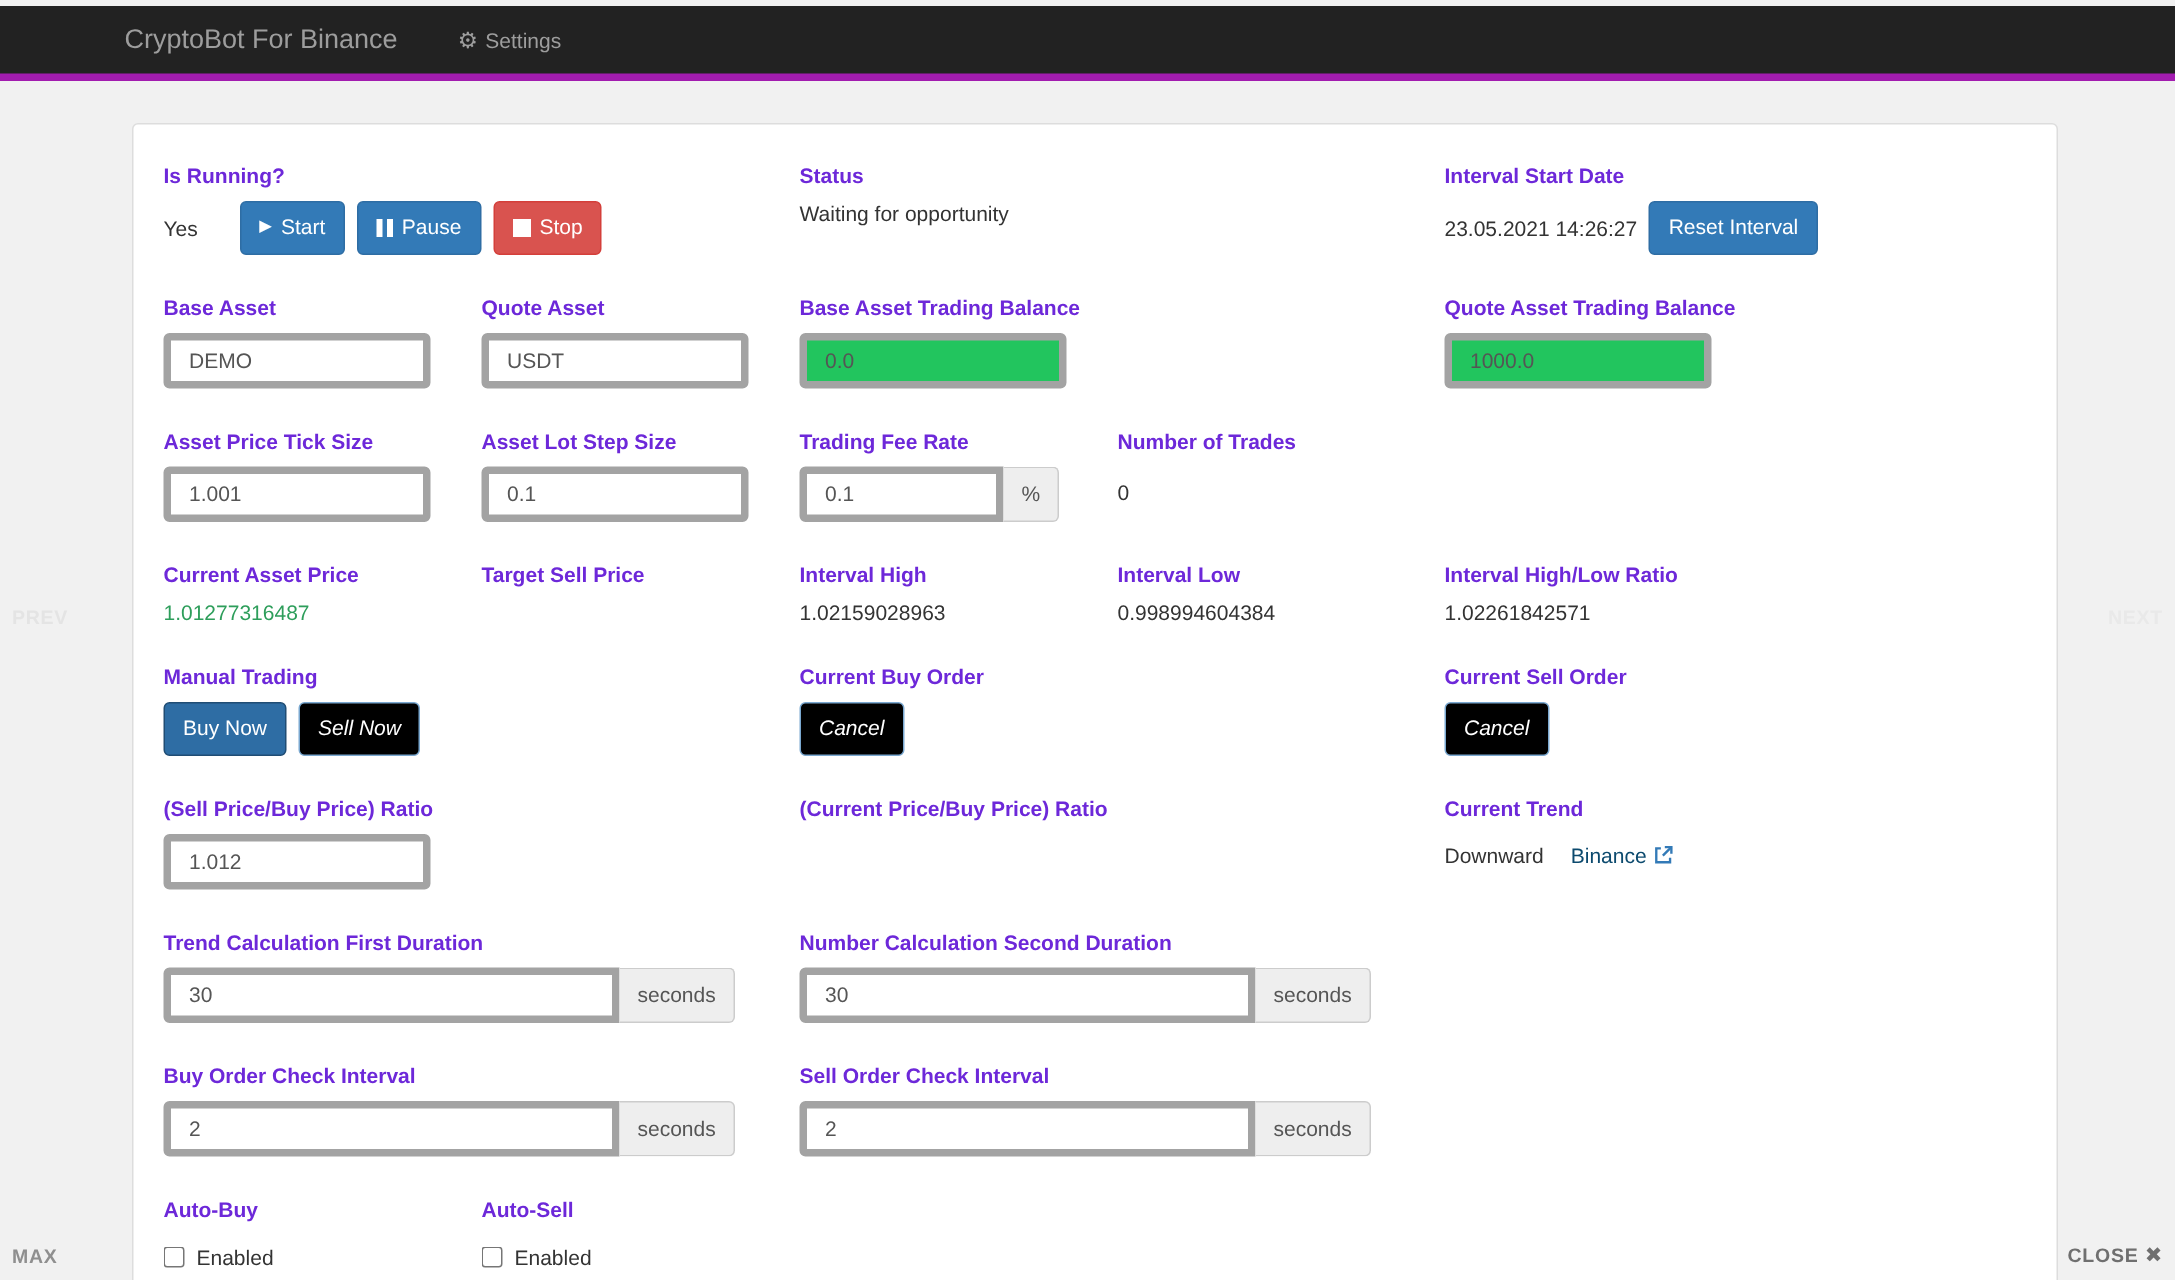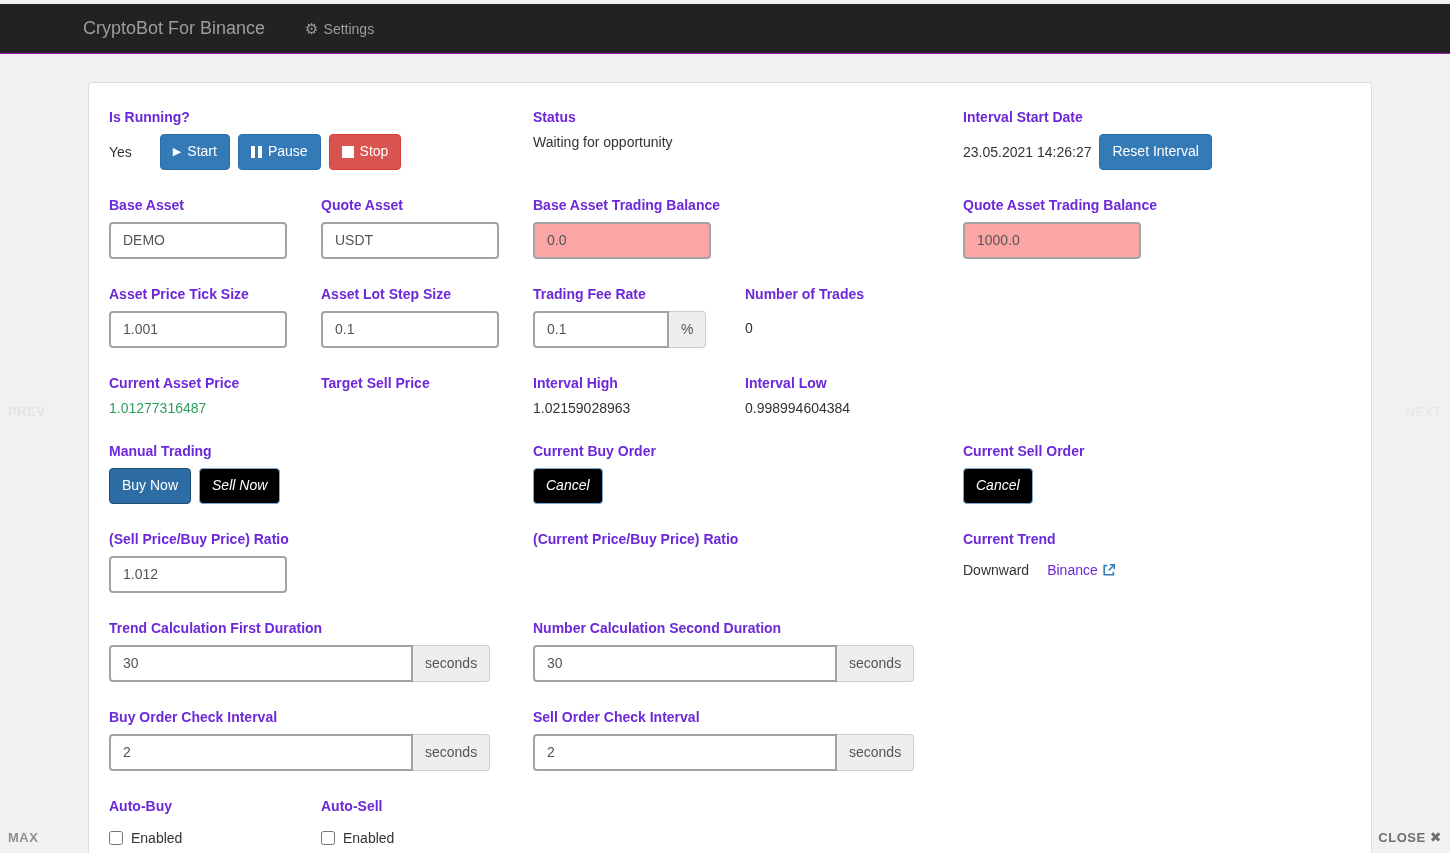--- a/index.html
+++ b/index.html
@@ -3,21 +3,21 @@
 <meta charset="utf-8">
 <style>
   * { margin:0; padding:0; box-sizing:border-box; }
   html,body { width:1450px; height:853px; overflow:hidden; }
   body {
     font-family:"Liberation Sans","DejaVu Sans",sans-serif;
     background:#f1f1f1; color:#333; font-size:14px;
   }
   
   .navbar {
-    margin-top:4px; height:50px; background:#222; border-bottom:1px solid #a21caf;
+    margin-top:4px; height:50px; background:#222; border-bottom:5px solid #a21caf;
     display:flex; align-items:center; padding:0 15px;
   }
   .brand { color:#9d9d9d; font-size:18px; margin-left:68px; margin-right:40px; cursor:pointer; }
   .nav-item { color:#9d9d9d; font-size:14px; display:flex; align-items:center; gap:5px; cursor:pointer; }
   .gear { font-size:15px; }
   
   .ov { position:absolute; font-weight:bold; font-size:13px; letter-spacing:0.5px; }
   .ov-prev { left:8px; top:404px; color:#e4e4e4; }
   .ov-next { right:8px; top:404px; color:#e9e9e9; }
   .ov-max { left:8px; bottom:8px; color:#8f8f8f; }
@@ -36,24 +36,24 @@
   .cell-d  { width:218px; flex-shrink:0; }
   .cell-ab { width:424px; flex-shrink:0; }
   .cell-cd { width:430px; flex-shrink:0; }
   .cell-e  { flex:1; }
   label.fl { display:block; font-weight:bold; color:#6d28d9; margin-bottom:9px; }
   .value-gap { margin-bottom:14px; }
   .static-val { color:#333; }
   .green { color:#2e9e5b; }
   
   input.txt {
-    height:37px; border:2px solid #a3a3a3; border-radius:4px; padding:6px 12px;
+    height:37px; border:5px solid #a3a3a3; border-radius:4px; padding:6px 12px;
     font-size:14px; color:#555; font-family:inherit; background:#fff; width:178px;
   }
-  input.txt:disabled, input.txt.dis { background:#fca5a5; color:#555; }
+  input.txt:disabled, input.txt.dis { background:#22c55e; color:#555; }
   .w-390 { width:390px; }
   .w-392 { width:392px; }
   .input-group { display:flex; }
   .input-group input.txt { border-top-right-radius:0; border-bottom-right-radius:0; }
   .addon {
     height:37px; background:#eee; border:1px solid #ccc; border-left:none;
     border-radius:0 4px 4px 0; color:#555; padding:8px 12px; font-size:14px;
     display:flex; align-items:center;
   }
   
@@ -67,21 +67,21 @@
   .btn-danger { background:#d9534f; border-color:#d43f3a; }
   .btn-disabled { background:#000000; border-color:#7aa8d0; cursor:not-allowed;font-style:italic; }
   .btn-row { display:flex; align-items:center; gap:8px; }
   .yes-label { margin-right:20px; }
   
   .icon-play { font-size:11px; line-height:1; }
   .icon-pause { display:inline-block; width:11px; height:12px; border-left:4px solid #fff; border-right:4px solid #fff; }
   .icon-stop { display:inline-block; width:12px; height:12px; background:#fff; }
   
   .trend-line { display:flex; align-items:center; gap:18px; }
-  a.link { color:#6d28d9; text-decoration:none; display:inline-flex; align-items:center; gap:4px; cursor:pointer; }
+  a.link { color:#0c4a6e; text-decoration:none; display:inline-flex; align-items:center; gap:4px; cursor:pointer; }
   .chk-line { display:flex; align-items:center; gap:8px; margin-top:16px; }
   .chk-line input { width:14px; height:14px; cursor:pointer; }
   .auto-row { margin-bottom:0; }
 </style>
 </head>
 <body>
 
 <div class="navbar">
   <span class="brand">CryptoBot For Binance</span>
   <span class="nav-item">
@@ -184,20 +184,24 @@
       <label class="fl value-gap">Target Sell Price</label>
       <div class="static-val"></div>
     </div>
     <div class="cell-c">
       <label class="fl value-gap">Interval High</label>
       <div class="static-val">1.02159028963</div>
     </div>
     <div class="cell-d">
       <label class="fl value-gap">Interval Low</label>
       <div class="static-val">0.998994604384</div>
+    </div>
+    <div class="cell-e">
+      <label class="fl value-gap">Interval High/Low Ratio</label>
+      <div class="static-val">1.02261842571</div>
     </div>
   </div>
 
   <div class="form-row">
     <div class="cell-ab">
       <label class="fl">Manual Trading</label>
       <div class="btn-row">
         <button class="btn btn-primary-dark">
           <span>Buy Now</span>
         </button>

